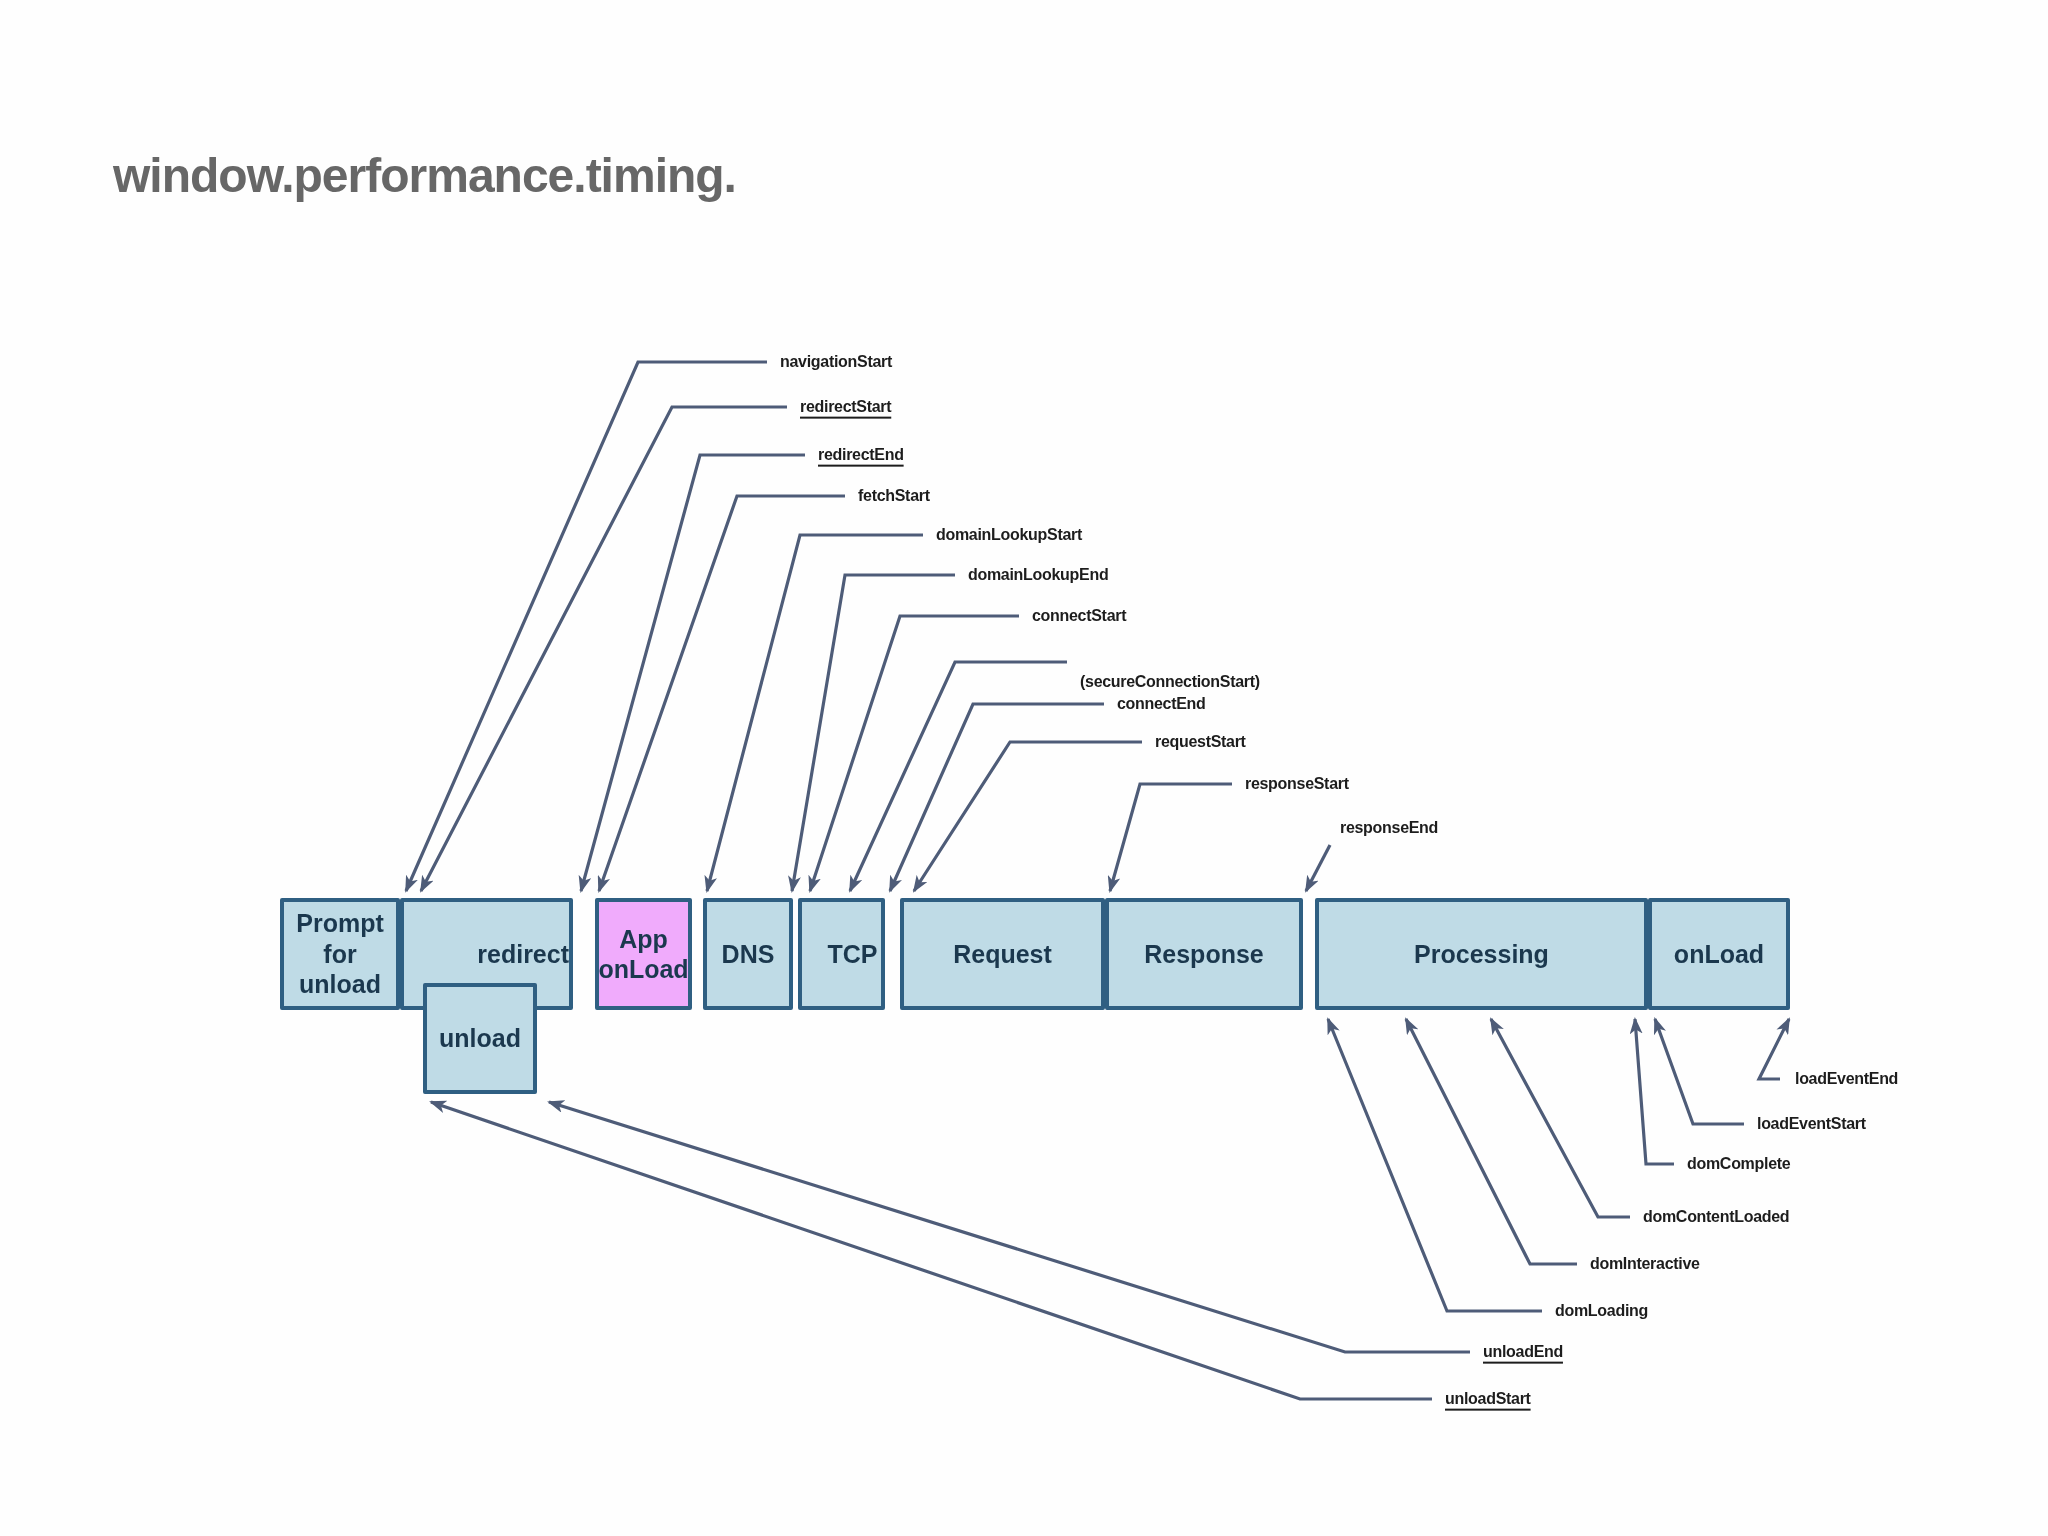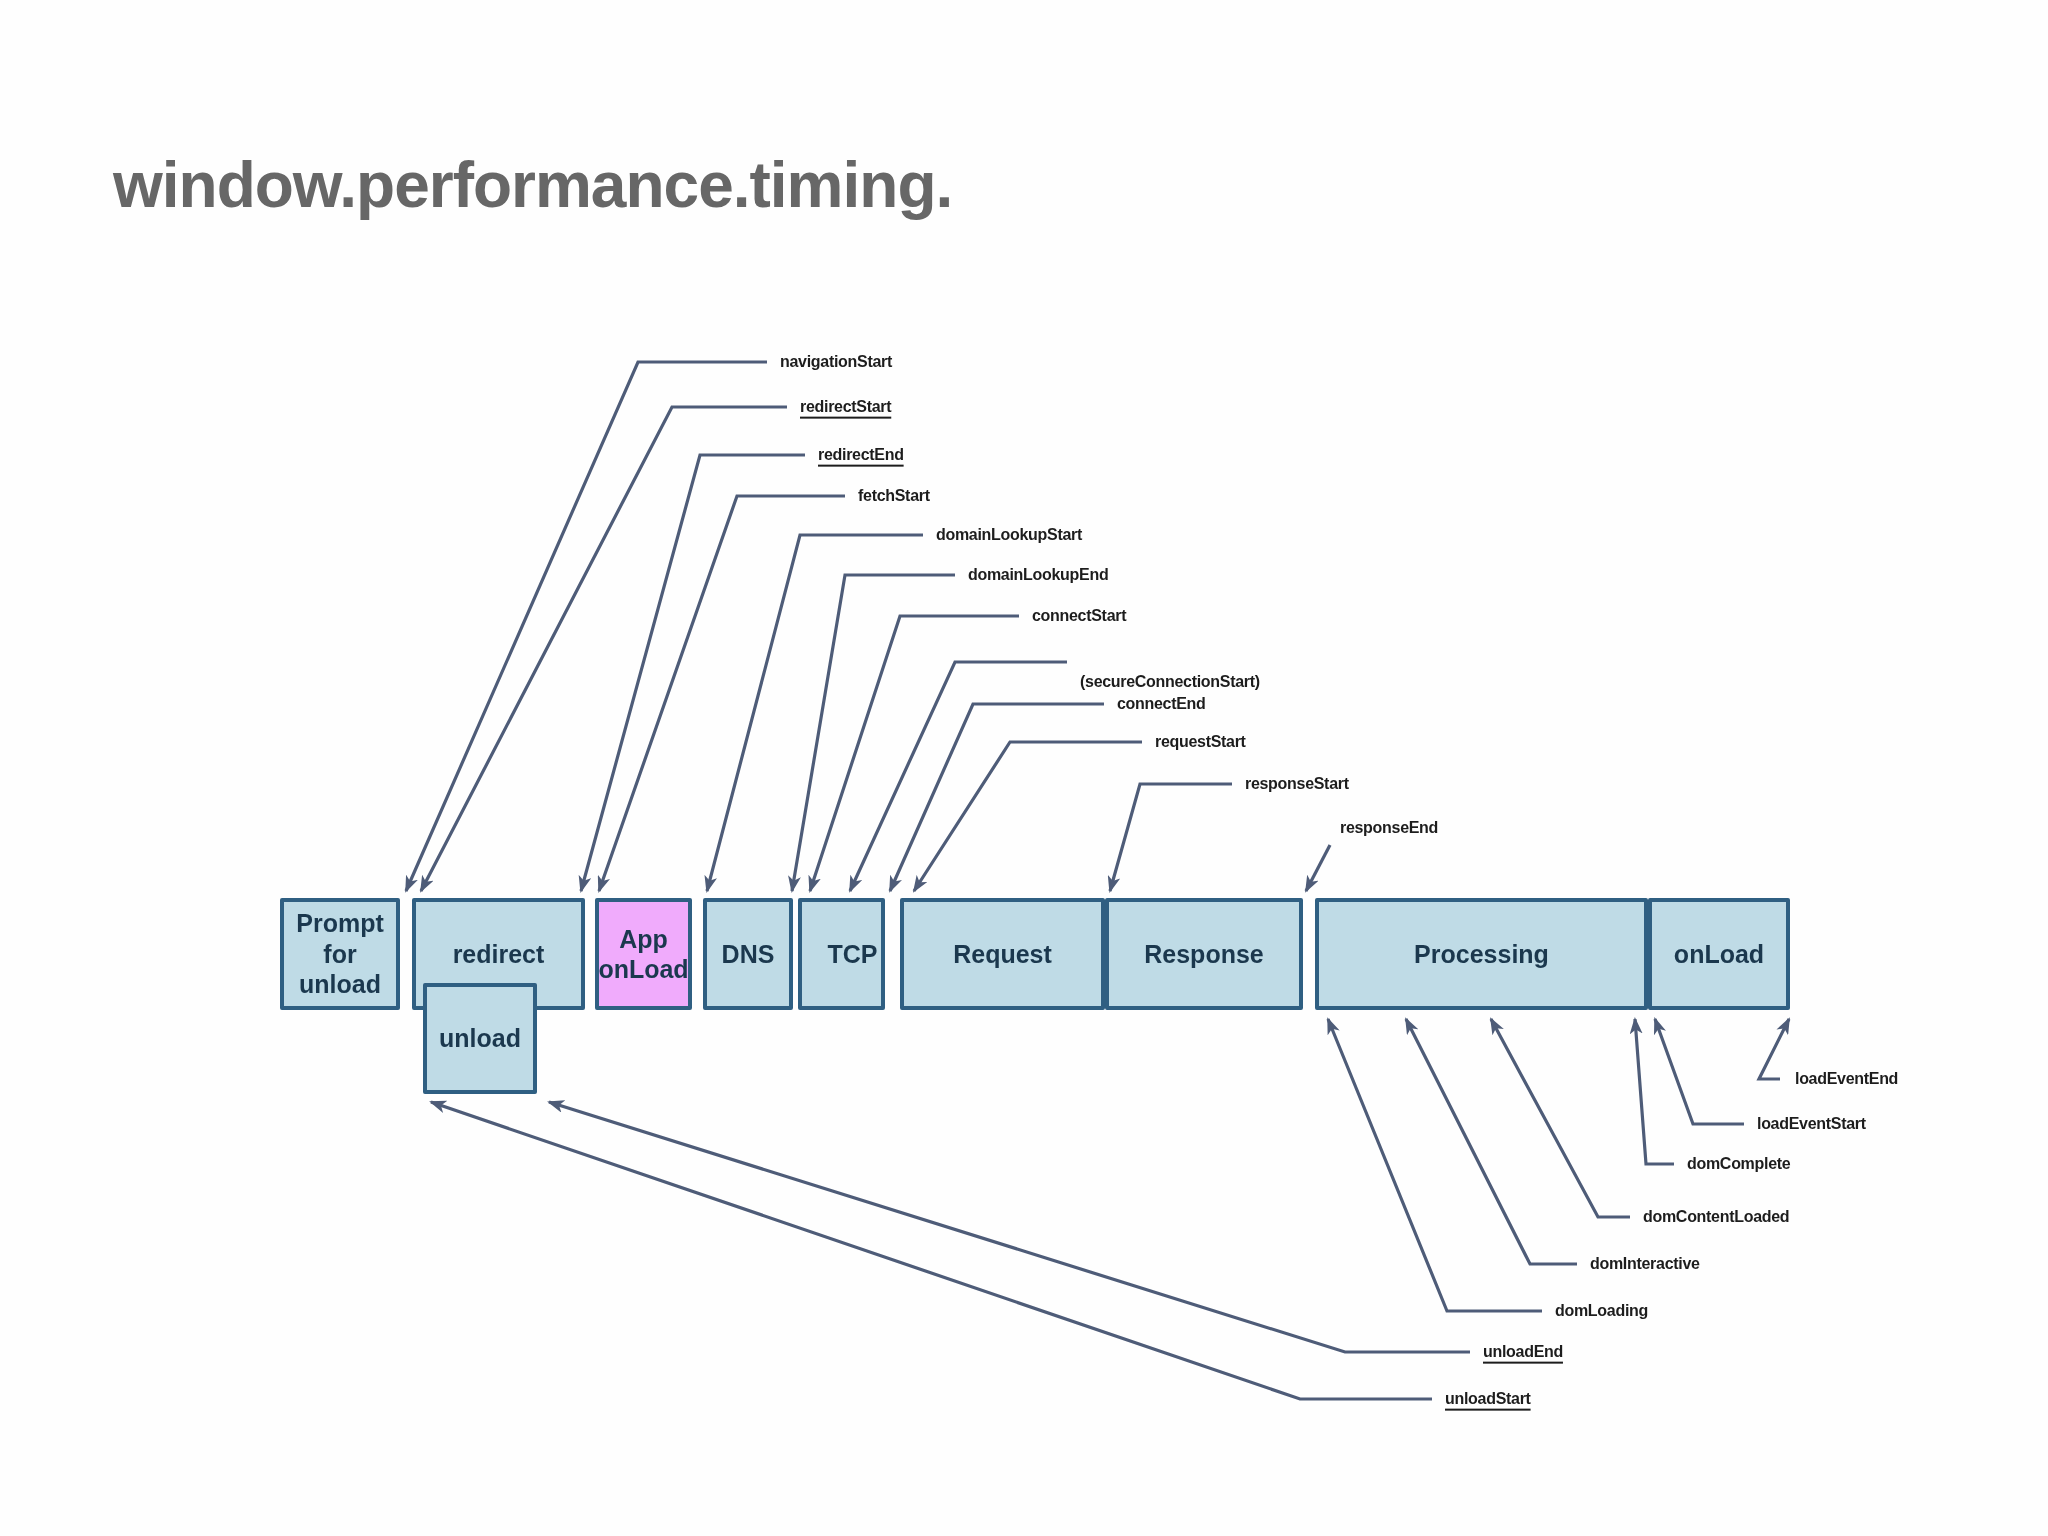--- a/index.html
+++ b/index.html
@@ -6,21 +6,21 @@
   #canvas{
     position:relative;
     width:2048px;height:1536px;
     background:#fefefe;
     overflow:hidden;
     font-family:"Liberation Sans", sans-serif;
   }
   #page-title{
     position:absolute;
     left:113px;top:148px;
-    font-size:64px;
+    font-size:48px;
     font-weight:bold;
     letter-spacing:-1px;
     color:#676767;
     white-space:nowrap;
   }
   #connector-layer{
     position:absolute;left:0;top:0;width:2048px;height:1536px;
     pointer-events:none;
   }
   .tl-box{
@@ -58,21 +58,21 @@
 <body>
 
 <div id="canvas">
   <div id="page-title">window.performance.timing.</div>
   <div id="boxes-layer">
       <div class="tl-box" style="left: 280px; top: 898px; width: 120px; height: 112px; background: rgb(191, 219, 230); border-color: rgb(47, 95, 130); color: rgb(27, 56, 78);">
         <div>Prompt</div>
         <div>for</div>
         <div>unload</div>
       </div>
-      <div class="tl-box" style="left: 412px; top: 898px; width: 173px; height: 112px; background: rgb(191, 219, 230); border-color: rgb(47, 95, 130); color: rgb(27, 56, 78);">
+      <div class="tl-box" style="left: 400px; top: 898px; width: 173px; height: 112px; background: rgb(191, 219, 230); border-color: rgb(47, 95, 130); color: rgb(27, 56, 78); align-items: flex-end;">
         <div>redirect</div>
       </div>
       <div class="tl-box" style="left: 595px; top: 898px; width: 97px; height: 112px; background: #f0abfc; border-color: rgb(47, 95, 130); color: rgb(27, 56, 78);">
         <div>App</div>
         <div>onLoad</div>
       </div>
       <div class="tl-box" style="left: 703px; top: 898px; width: 90px; height: 112px; background: rgb(191, 219, 230); border-color: rgb(47, 95, 130); color: rgb(27, 56, 78);">
         <div>DNS</div>
       </div>
       <div class="tl-box" style="left: 798px; top: 898px; width: 87px; height: 112px; background: rgb(191, 219, 230); border-color: rgb(47, 95, 130); color: rgb(27, 56, 78); padding-left: 22px;">

